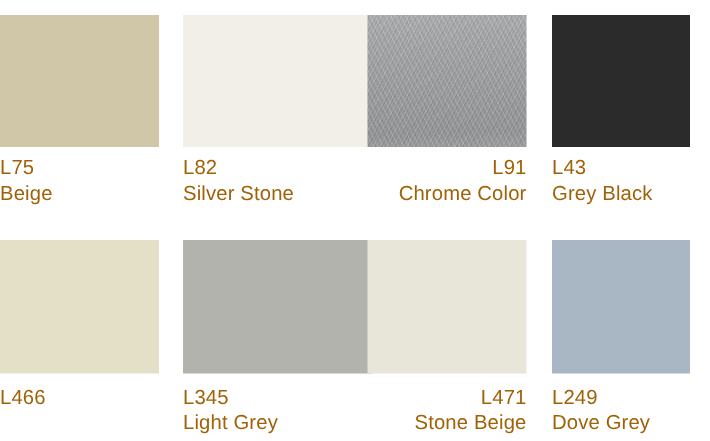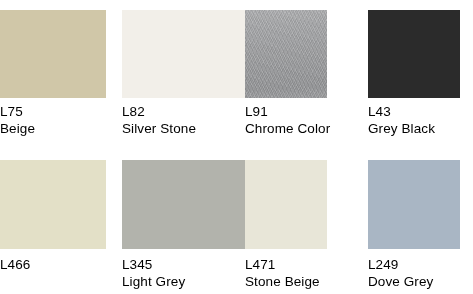--- a/index.html
+++ b/index.html
@@ -32,21 +32,21 @@
   .swatch-row.row-2 { top: 147px; }
 
   .swatch-cell {
     position: absolute;
     top: 0;
     width: 106px;
     height: 147px;
   }
   .swatch-cell.col-1 { left: 0px;   width: 106px; }
   .swatch-cell.col-2 { left: 122px; width: 126px; }
-  .swatch-cell.col-3 { left: 245px; width: 82px; }
+  .swatch-cell.col-3 { left: 245px; width: 106px; text-align: right; }
   .swatch-cell.col-4 { left: 368px; width: 92px; }
 
   .swatch-chip {
     position: absolute;
     left: 0;
     top: 10px;
     width: 100%;
     height: 88px;
     background: #cccccc;
   }
@@ -96,21 +96,21 @@
   .swatch-row.row-2 .swatch-labels {
     top: 110px;
   }
 
   .swatch-code,
   .swatch-name {
     display: block;
     font-family: "Liberation Sans", sans-serif;
     font-size: 13.5px;
     line-height: 16.5px;
-    color: #000000;
+    color: #a16207;
     letter-spacing: 0.1px;
     white-space: nowrap;
   }
 </style>
 </head>
 <body>
 
 <div id="swatch-grid">
 
   <div class="swatch-row row-1">

